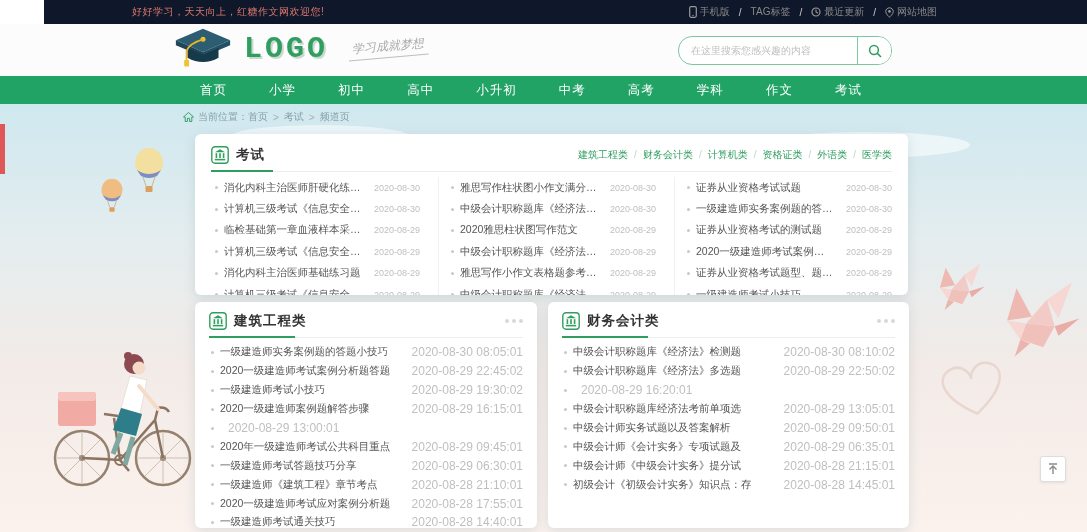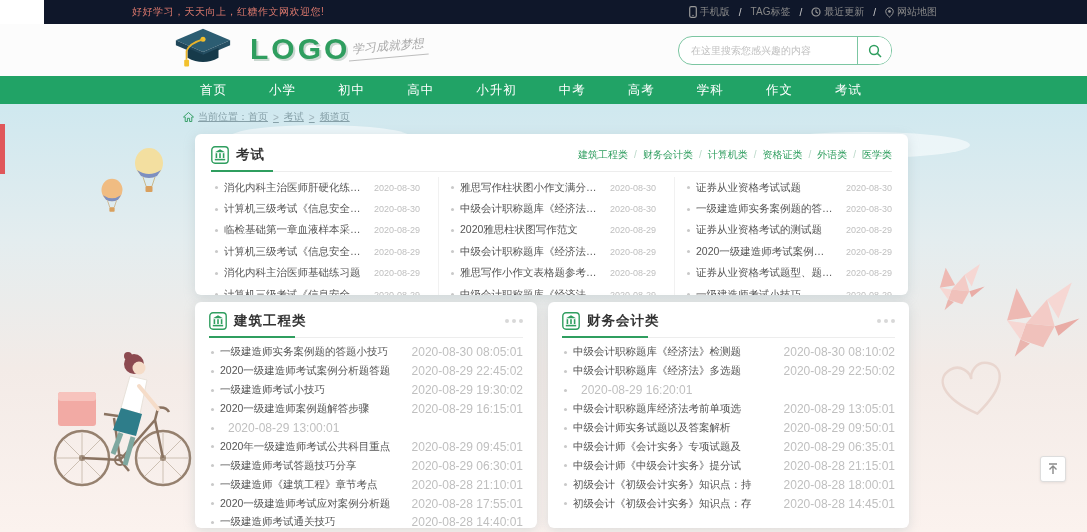--- a/index.html
+++ b/index.html
@@ -14,22 +14,22 @@
   .welcome{color:#d9776c;letter-spacing:.5px;}
   .toplinks{display:flex;align-items:center;}
   .tlink{display:flex;align-items:center;cursor:pointer;color:#888;}
   .tlink + .tlink::before{content:attr(data-sep);color:#ccc;margin:0 9px;}
   .tlink svg{margin-right:3px;}
   .tlink i{font-style:normal;}
 
   
   .header{position:absolute;top:24px;left:0;right:0;height:52px;background:#fcfcfc;z-index:5;}
   .logo{position:absolute;left:172px;top:3px;display:flex;align-items:center;cursor:pointer;}
-  .logo-text{font-family:Liberation Sans, sans-serif;font-weight:bold;font-size:30px;
-             color:#2f9e5f;letter-spacing:3px;margin-left:16px;
+  .logo-text{font-family:Liberation Mono, monospace;font-weight:bold;font-size:30px;
+             color:#2f9e5f;letter-spacing:3px;margin-left:10px;
              text-shadow:2px 2px 0 rgba(30,90,60,.22);}
   .slogan{position:absolute;left:348px;top:14px;font-family:"DejaVu Serif",serif;
           font-style:italic;font-size:12px;color:#a9a9a9;transform:rotate(-5deg);
           border-bottom:1px solid #bdbdbd;padding:0 4px 2px;}
   .search{position:absolute;left:678px;top:12px;width:212px;height:27px;background:#fff;
           border:1px solid #7cc6a2;border-radius:14px;display:flex;overflow:hidden;}
   .search input{flex:1;border:none;outline:none;padding:0 12px;font-size:10px;color:#666;
                 font-family:Liberation Sans, sans-serif;background:transparent;}
   .search input::placeholder{color:#c0c0c0;}
   .sbtn{width:34px;border:none;border-left:1px solid #7cc6a2;background:#fff;cursor:pointer;
@@ -42,21 +42,21 @@
   .nav-item{color:#fff;font-size:12.5px;line-height:28px;cursor:pointer;letter-spacing:1px;}
 
   
   .bg{position:absolute;top:104px;left:0;right:0;bottom:0;z-index:0;
       background:linear-gradient(180deg,#cfe8ef 0%,#e4edef 32%,#f3ebe7 62%,#fbf2ee 100%);}
   .deco{position:absolute;z-index:1;}
   .cloud{position:absolute;background:rgba(255,255,255,.55);border-radius:50%;z-index:1;}
 
   
   .crumb{position:absolute;left:183px;top:110px;z-index:3;display:flex;align-items:center;
-         font-size:10px;color:#86a0a8;text-decoration:underline;}
+         font-size:10px;color:#86a0a8;}
   .crumb svg{margin-right:4px;}
   .crumb a{color:#86a0a8;text-decoration:none;cursor:pointer;}
   .csep{margin:0 5px;color:#9fb3ba;}
 
   
   .card{position:absolute;background:#fff;border-radius:6px;z-index:2;
         box-shadow:0 3px 12px rgba(140,160,170,.28);box-sizing:border-box;overflow:hidden;}
   .card-h{display:flex;align-items:center;position:relative;border-bottom:1px solid #ededed;
           padding-bottom:7px;}
   .sec-icon{display:flex;flex:none;}
@@ -542,25 +542,20 @@
           <span class="at">中级会计师《会计实务》专项试题及</span>
           <span class="tm">2020-08-29 06:35:01</span>
         </li>
 
         <li class="srow">
           <span class="blt"></span>
           <span class="at">中级会计师《中级会计实务》提分试</span>
           <span class="tm">2020-08-28 21:15:01</span>
         </li>
 
-        <li class="srow">
-          <span class="blt"></span>
-          <span class="at">初级会计《初级会计实务》知识点：持</span>
-          <span class="tm">2020-08-28 18:00:01</span>
-        </li>
 
         <li class="srow">
           <span class="blt"></span>
           <span class="at">初级会计《初级会计实务》知识点：存</span>
           <span class="tm">2020-08-28 14:45:01</span>
         </li>
       </ul>
   </div>
 
   <div class="backtop">

